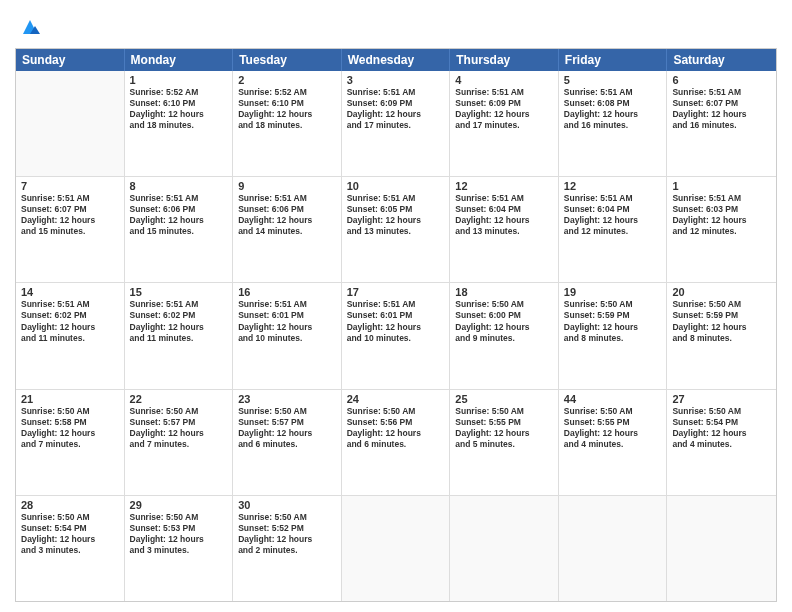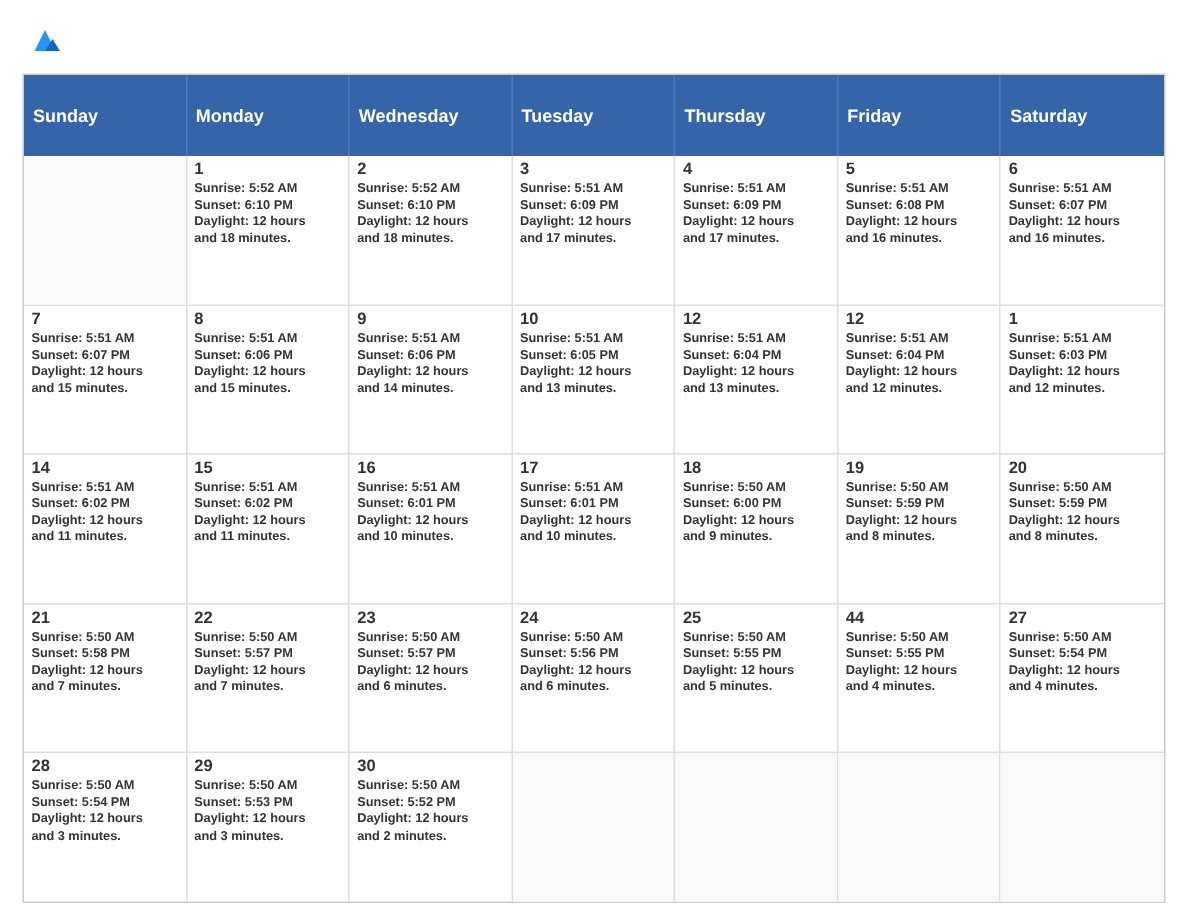--- a/index.html
+++ b/index.html
@@ -67,21 +67,21 @@
     }
     .cal-header {
       display: grid;
       grid-template-columns: repeat(7, 1fr);
       background: #3565A8;
     }
     .cal-header-cell {
       color: white;
       font-size: 12px;
       font-weight: bold;
-      padding: 20px 6px;
+      padding: 4px 6px;
       text-align: left;
       border-right: 1px solid #4a7bbf;
     }
     .cal-header-cell:last-child { border-right: none; }
     .cal-body {
       flex: 1;
       display: flex;
       flex-direction: column;
     }
     .cal-row {
@@ -135,22 +135,22 @@
     <div class="title-area">
       <div class="main-title"></div>
       <div class="subtitle"></div>
     </div>
   </div>
 
   <div class="calendar">
     <div class="cal-header">
     <div class="cal-header-cell">Sunday</div>
         <div class="cal-header-cell">Monday</div>
+        <div class="cal-header-cell">Tuesday</div>
         <div class="cal-header-cell">Wednesday</div>
-        <div class="cal-header-cell">Tuesday</div>
         <div class="cal-header-cell">Thursday</div>
         <div class="cal-header-cell">Friday</div>
         <div class="cal-header-cell">Saturday</div>
       </div>
     <div class="cal-body">
     <div class="cal-row">
           <div class="cal-cell empty"></div>
           <div class="cal-cell">
             <span class="day-num">1</span>
             <div class="cell-text" style="white-space: pre-line;">Sunrise: 5:52 AM

